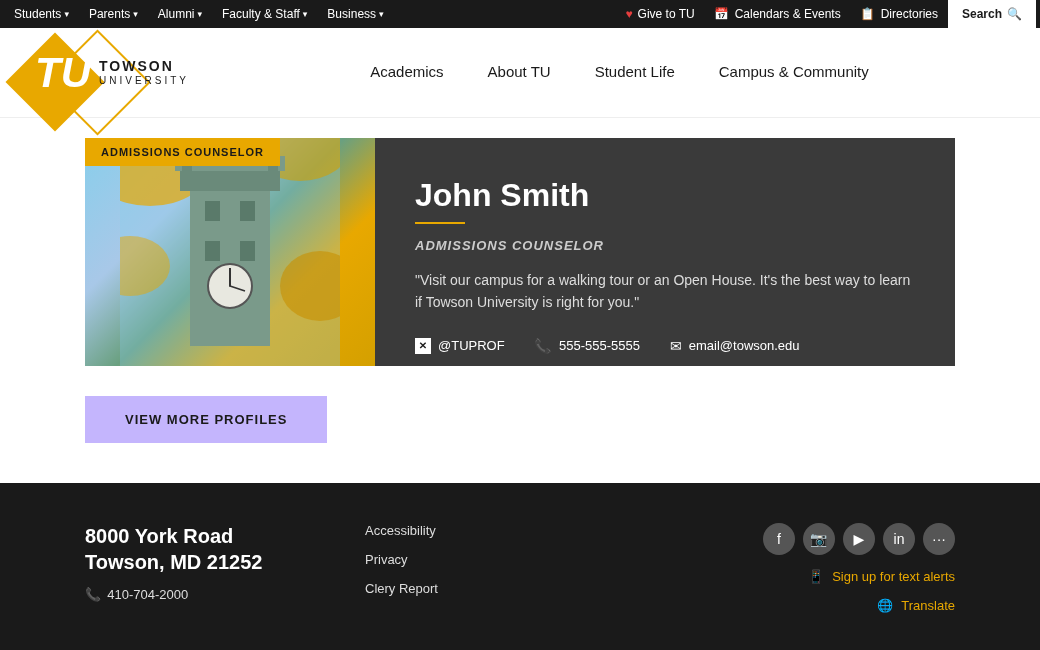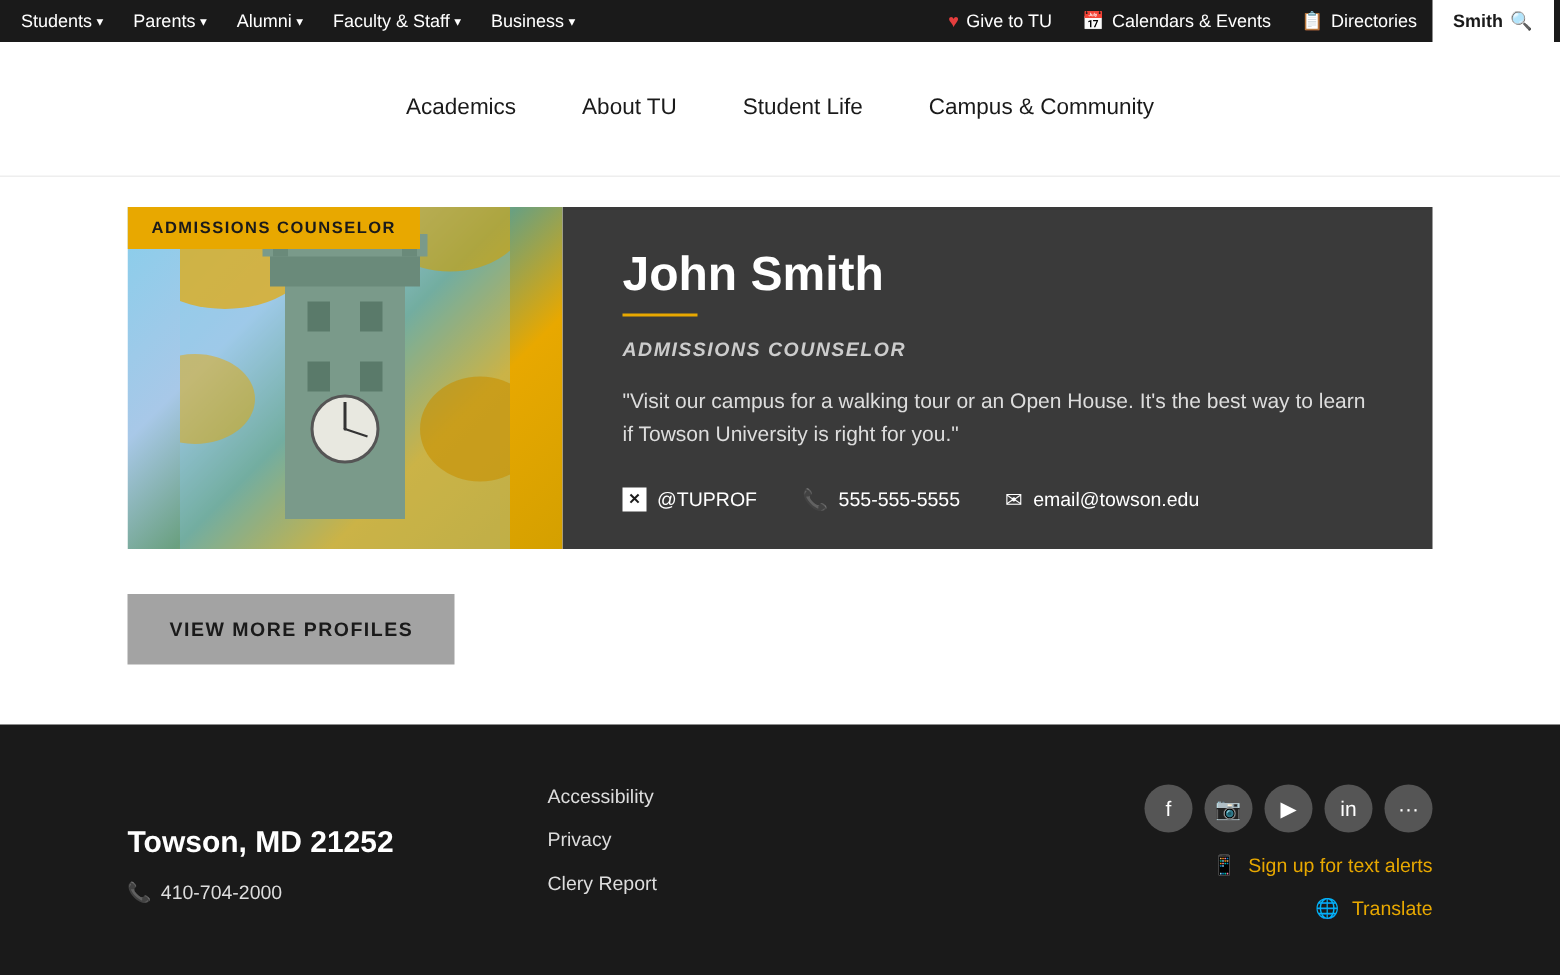--- a/index.html
+++ b/index.html
@@ -187,21 +187,21 @@
     .profile-image-placeholder svg {
       position: absolute;
       bottom: 0;
       left: 50%;
       transform: translateX(-50%);
     }
 
     .profile-info {
       background: #3a3a3a;
       flex: 1;
-      padding: 26px 40px;
+      padding: 39px 40px;
       color: #fff;
     }
     .profile-name {
       font-size: 32px;
       font-weight: bold;
       color: #fff;
       margin-bottom: 8px;
     }
     .profile-name-underline {
       width: 50px;
@@ -250,24 +250,24 @@
       align-items: center;
       justify-content: center;
       font-style: normal;
     }
 
     
     .view-more-section {
       padding: 10px 85px 40px;
     }
     .view-more-btn {
-      background: #a3a3a3;
+      background: #c4b5fd;
       color: #1a1a1a;
       border: none;
-      padding: 16px 28px;
+      padding: 16px 40px;
       font-size: 13px;
       font-weight: bold;
       letter-spacing: 1px;
       cursor: pointer;
       text-transform: uppercase;
     }
 
     
     .footer {
       background: #1a1a1a;
@@ -378,27 +378,38 @@
     </div>
     <div class="top-nav-right-item">
       <span>📅</span>
       <span>Calendars &amp; Events</span>
     </div>
     <div class="top-nav-right-item">
       <span>📋</span>
       <span>Directories</span>
     </div>
     <button class="search-btn">
-      <span>Smith</span>
+      <span>Search</span>
       <span>🔍</span>
     </button>
   </div>
 </nav>
 
 <nav class="main-nav">
+  <div class="logo-area">
+    <div class="logo-diamond"></div>
+    <div class="logo-diamond-outline"></div>
+    <div class="logo-text-area">
+      <div class="logo-tu">TU</div>
+      <div class="logo-name">
+        <div class="logo-towson">TOWSON</div>
+        <div class="logo-university">UNIVERSITY</div>
+      </div>
+    </div>
+  </div>
   <div class="main-nav-links">
     <a class="main-nav-link">
       <span>Academics</span>
     </a>
     <a class="main-nav-link">
       <span>About TU</span>
     </a>
     <a class="main-nav-link">
       <span>Student Life</span>
     </a>
@@ -477,21 +488,21 @@
   </div>
 </div>
 
 <div class="view-more-section">
   <button class="view-more-btn">VIEW MORE PROFILES</button>
 </div>
 
 <footer class="footer">
   <div class="footer-address">
     <div class="footer-address-line1">
-      <br>
+      <span>8000 York Road</span><br>
       <span>Towson, MD 21252</span>
     </div>
     <div class="footer-phone">
       <span>📞</span>
       <span>410-704-2000</span>
     </div>
   </div>
 
 
   <div class="footer-links-col">

